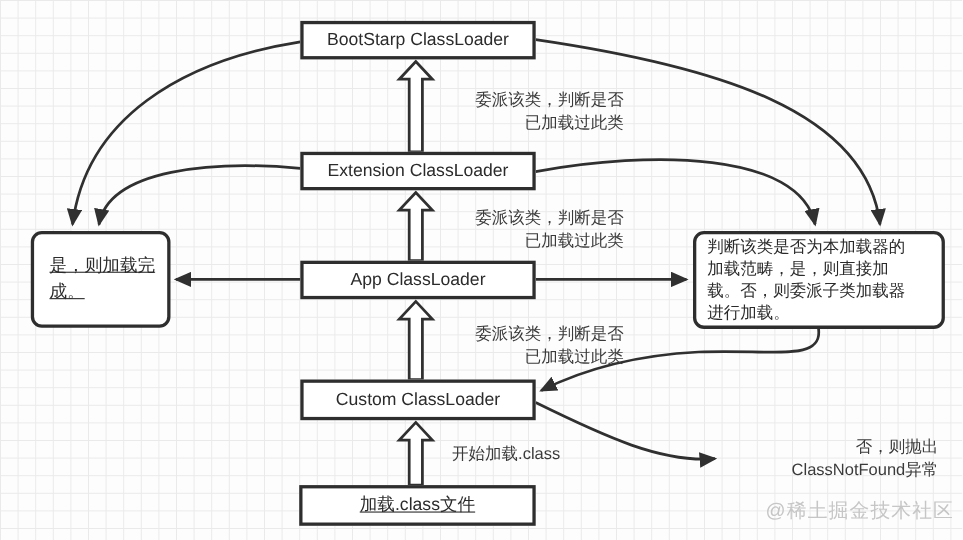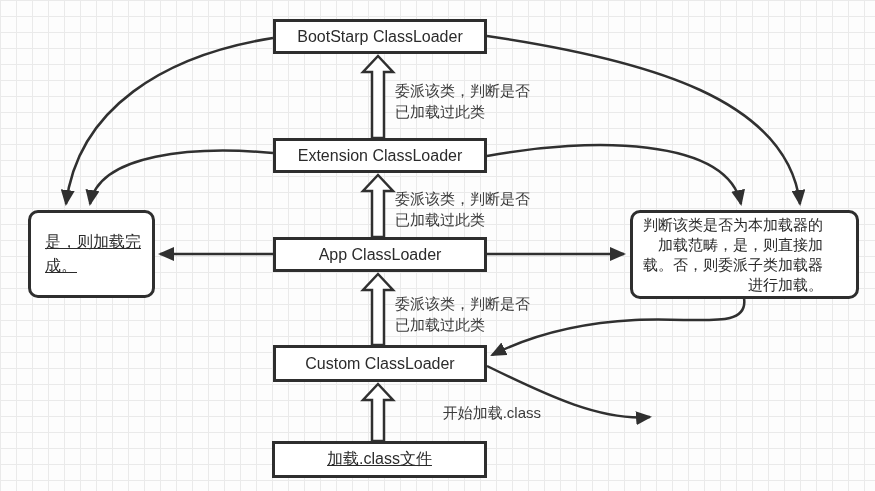--- a/index.html
+++ b/index.html
@@ -36,34 +36,34 @@
   .node-extension { left:273px; top:138px; width:214px; height:35px; }
   .node-app       { left:273px; top:237px; width:214px; height:35px; }
   .node-custom    { left:273px; top:345px; width:214px; height:37px; }
   .node-loadfile  { left:272px; top:441px; width:215px; height:37px;text-decoration:underline; }
 
   .node-done  { left:28px;  top:210px; width:127px; height:88px;
                 justify-content:flex-start; padding-left:14px;
                 text-align:left; line-height:24px;text-decoration:underline; }
   .node-judge { left:630px; top:210px; width:229px; height:89px;
                 justify-content:flex-start; padding:4px 10px;
-                text-align:right; font-size:15px; line-height:20px; }
+                text-align:left; font-size:15px; line-height:20px; }
 
   .lbl {
     position:absolute;
     font-size:15px; color:#3a3a3a;
     line-height:21px;
     white-space:pre-line;
-    text-align:left;
+    text-align:right;
     z-index:1;
   }
   .lbl-delegate-1 { left:395px; top:80px;  width:172px; }
   .lbl-delegate-2 { left:395px; top:188px; width:172px; }
   .lbl-delegate-3 { left:395px; top:293px; width:172px; }
-  .lbl-start      { left:411px; top:402px; width:130px; text-align:right; }
+  .lbl-start      { left:411px; top:402px; width:130px; text-align:left; }
   .lbl-notfound   { left:663px; top:396px; width:190px; }
 
   .watermark {
     position:absolute;
     left:696px; top:452px; width:175px;
     font-size:18px; color:#c6c6c6;
     letter-spacing:1px;
     z-index:1;
   }
 </style>
@@ -111,15 +111,18 @@
 载。否，则委派子类加载器
 进行加载。</div>
 
   <div class="lbl lbl-delegate-1">委派该类，判断是否
 已加载过此类</div>
   <div class="lbl lbl-delegate-2">委派该类，判断是否
 已加载过此类</div>
   <div class="lbl lbl-delegate-3">委派该类，判断是否
 已加载过此类</div>
   <div class="lbl lbl-start">开始加载.class</div>
+  <div class="lbl lbl-notfound">否，则抛出
+ClassNotFound异常</div>
 
+  <div class="watermark">@稀土掘金技术社区</div>
 
 </div>
 
 </body></html>

